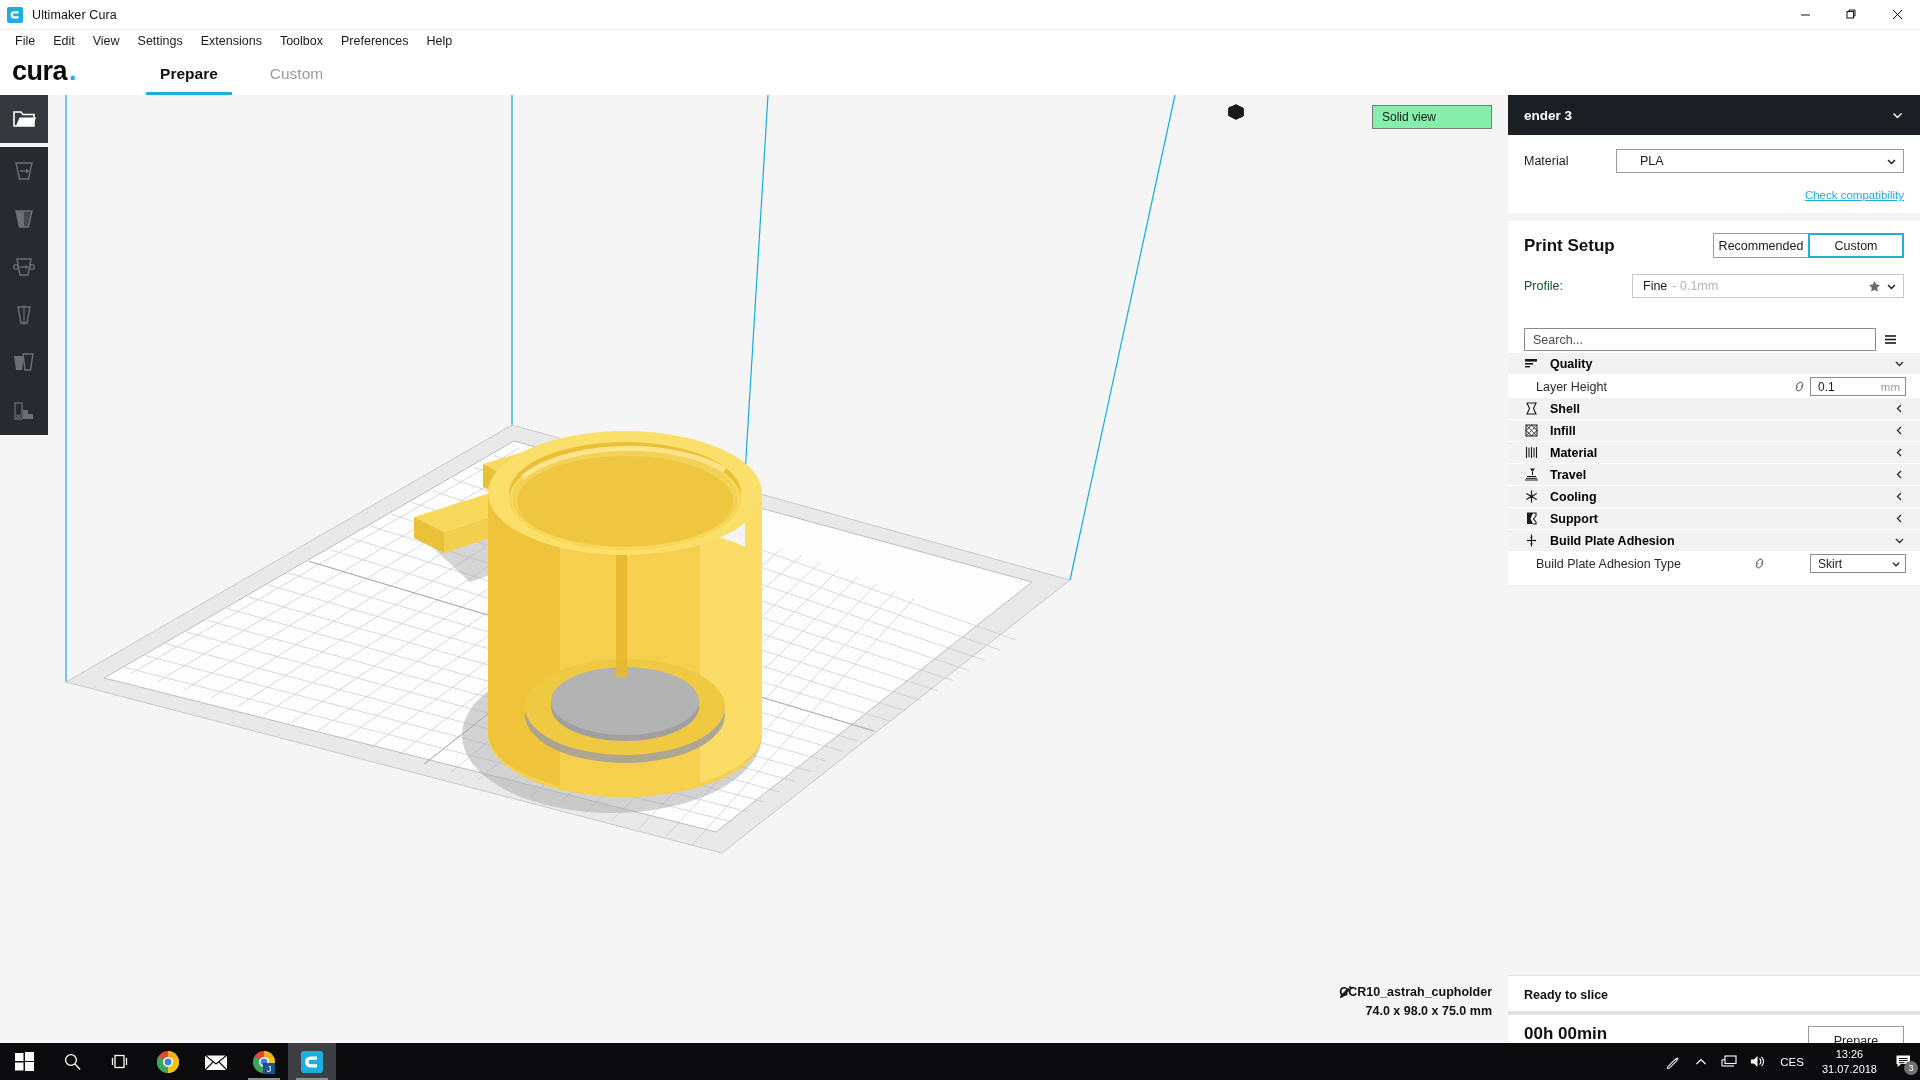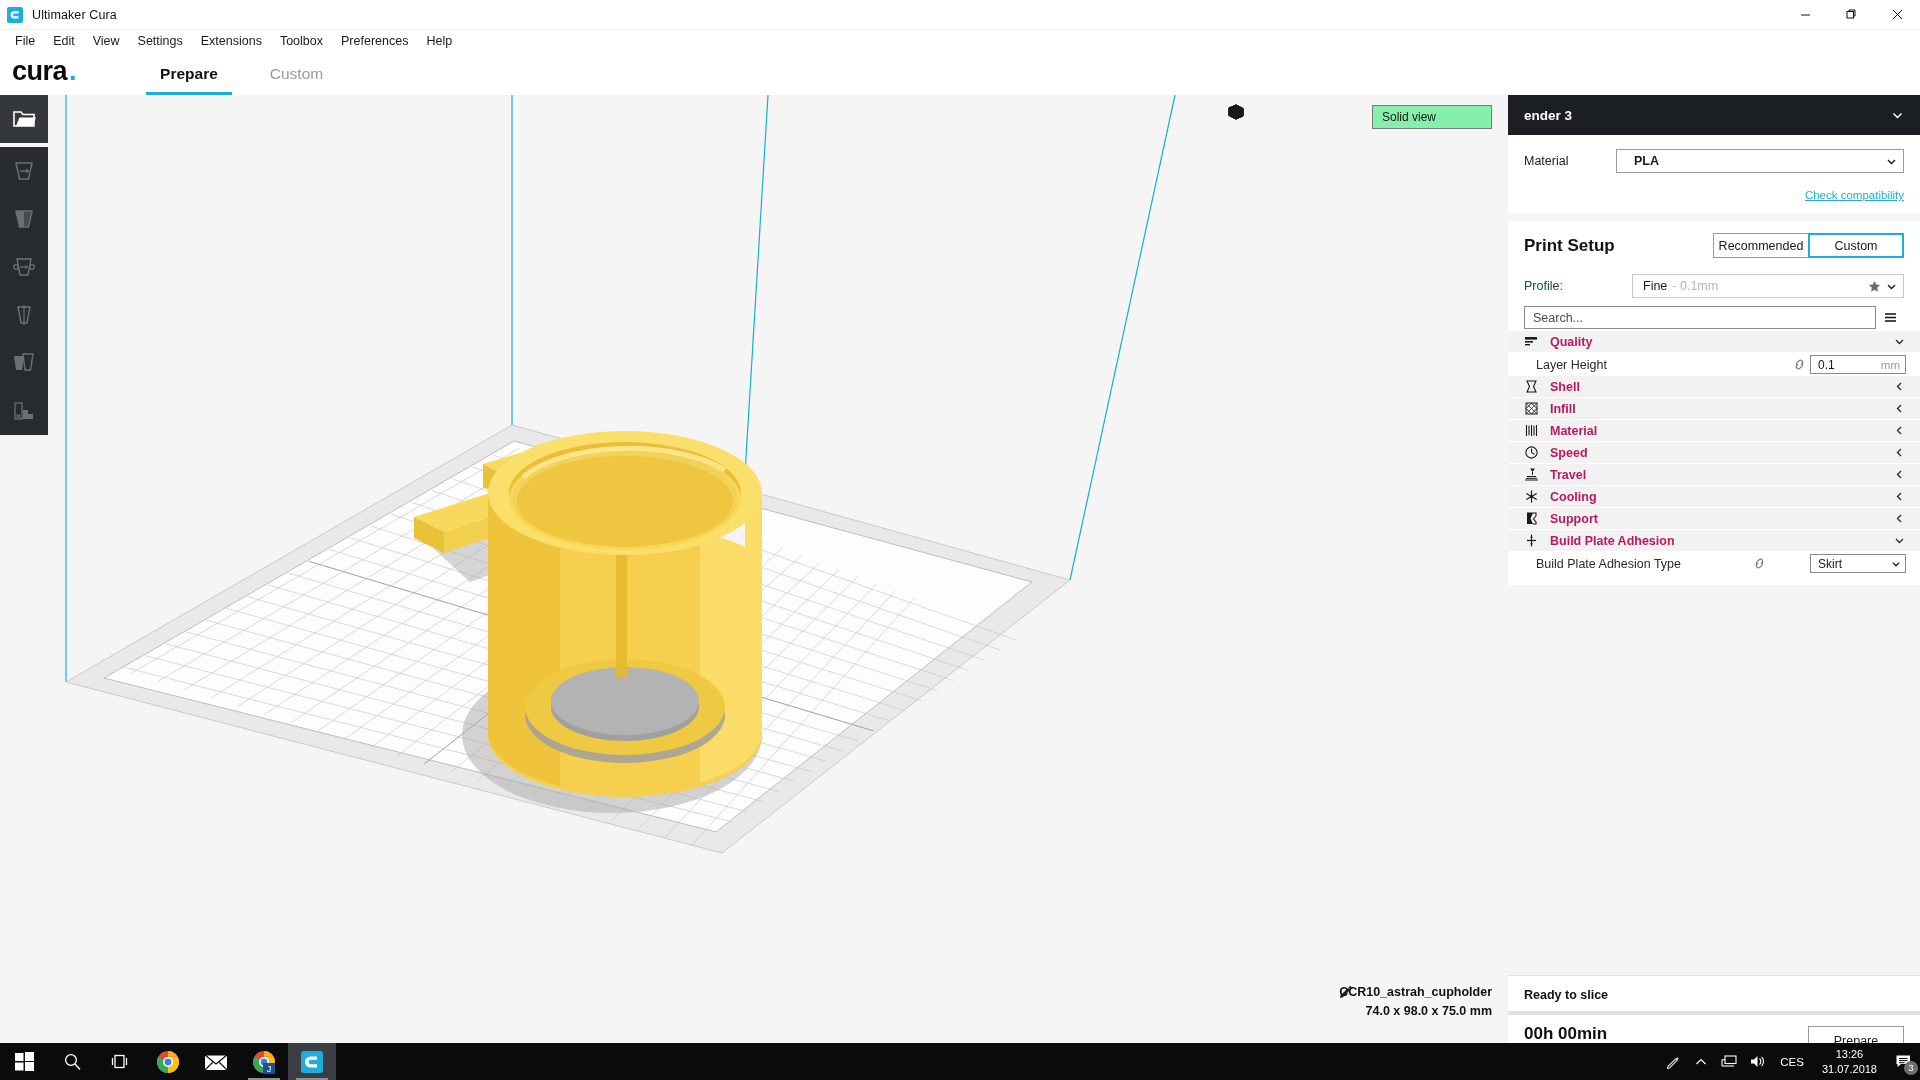--- a/index.html
+++ b/index.html
@@ -107,22 +107,22 @@
   }
   .printer-header .ph-name { flex: 1; }
 
   .material-card {
     background: #ffffff; padding: 14px 16px 10px 16px;
   }
   .mat-row { display: flex; align-items: center; }
   .mat-label { font-size: 12.5px; color: #1a1a1a; width: 92px; }
   .combo {
     flex: 1; height: 24px; border: 1px solid #9a9a9a; background: #ffffff;
-    display: flex; align-items: center; padding: 0 6px 0 17px;
-    font-size: 12.5px; color: #1a1a1a; font-weight: bold;
+    display: flex; align-items: center; padding: 0 6px 0 23px;
+    font-size: 12.5px; color: #1a1a1a;
   }
   .combo .c-val { flex: 1; }
   .compat-row { text-align: right; margin-top: 12px; }
   .compat-link {
     font-size: 11.5px; color: #1eaede; text-decoration: underline;
   }
 
   .setup-card { background: #ffffff; margin-top: 8px; padding: 12px 16px 0 16px; }
   .setup-head { display: flex; align-items: center; }
   .setup-title { font-size: 17px; font-weight: 700; color: #111; flex: 1; }
@@ -136,36 +136,36 @@
 
   .profile-row { display: flex; align-items: center; margin-top: 16px; }
   .profile-label { font-size: 12.5px; color: #14532d; width: 108px; }
   .profile-combo {
     flex: 1; height: 24px; border: 1px solid #c8c8c8; background: #ffffff;
     display: flex; align-items: center; padding: 0 6px 0 10px; font-size: 12.5px;
   }
   .profile-combo .pname { color: #1a1a1a; }
   .profile-combo .pqual { color: #b5b5b5; margin-left: 5px; flex: 1; }
 
-  .search-row { display: flex; align-items: center; margin-top: 8px; padding-bottom: 2px; }
+  .search-row { display: flex; align-items: center; margin-top: 30px; padding-bottom: 2px; }
   .search-input {
     flex: 1; height: 23px; border: 1px solid #8a8a8a; background: #ffffff;
     font-size: 12.5px; color: #1a1a1a; padding: 0 8px;
     font-family: "Liberation Sans", sans-serif;
   }
   .search-input::placeholder { color: #4a4a4a; }
   .menu-btn { width: 28px; height: 23px; display: flex; align-items: center; justify-content: center; }
 
   .settings-list { background: #ffffff; padding-bottom: 10px; }
   .cat-row {
     height: 22px; background: #f2f2f2; display: flex; align-items: center;
     padding: 0 14px 0 16px; border-bottom: 1px solid #ffffff;
   }
   .cat-icon { width: 22px; display: flex; align-items: center; justify-content: flex-start; }
-  .cat-label { flex: 1; font-size: 12.5px; font-weight: 700; color: #be185d; margin-left: 4px; }
+  .cat-label { flex: 1; font-size: 12.5px; font-weight: 700; color: #000000; margin-left: 4px; }
   .chev { width: 14px; display: flex; align-items: center; justify-content: center; }
 
   .set-row {
     height: 23px; background: #ffffff; display: flex; align-items: center;
     padding: 0 14px 0 28px;
   }
   .set-label { flex: 1; font-size: 12.5px; color: #2a2a2a; }
   .set-link { width: 22px; display: flex; align-items: center; justify-content: center; }
   .set-field {
     width: 96px; height: 19px; border: 1px solid #8a8a8a; background: #ffffff;
@@ -617,35 +617,20 @@
           </svg>
         </span>
         <span class="cat-label">Material</span>
         <span class="chev">
           <svg width="11" height="11" viewBox="0 0 11 11">
             <polyline points="7,2 3.5,5.5 7,9" fill="none" stroke="#2a2a2a" stroke-width="1.3"></polyline>
           </svg>
         </span>
       </div>
 
-      <div class="cat-row">
-        <span class="cat-icon">
-          <svg width="15" height="15" viewBox="0 0 15 15">
-            <circle cx="7.5" cy="7.5" r="5.6" fill="none" stroke="#1a1a1a" stroke-width="1.1"></circle>
-            <line x1="7.5" y1="7.5" x2="7.5" y2="3.6" stroke="#1a1a1a" stroke-width="1.1"></line>
-            <line x1="7.5" y1="7.5" x2="10.5" y2="9.4" stroke="#1a1a1a" stroke-width="1.1"></line>
-          </svg>
-        </span>
-        <span class="cat-label">Speed</span>
-        <span class="chev">
-          <svg width="11" height="11" viewBox="0 0 11 11">
-            <polyline points="7,2 3.5,5.5 7,9" fill="none" stroke="#2a2a2a" stroke-width="1.3"></polyline>
-          </svg>
-        </span>
-      </div>
 
       <div class="cat-row">
         <span class="cat-icon">
           <svg width="15" height="15" viewBox="0 0 15 15">
             <polygon points="6,1.5 11,1.5 8.5,5 " fill="#1a1a1a"></polygon>
             <line x1="8.5" y1="5" x2="8.5" y2="8" stroke="#1a1a1a" stroke-width="1.1"></line>
             <g stroke="#1a1a1a" stroke-width="1">
               <line x1="3" y1="9.5" x2="12" y2="9.5"></line>
               <line x1="2" y1="11.3" x2="13" y2="11.3"></line>
               <line x1="1" y1="13" x2="14" y2="13"></line>

